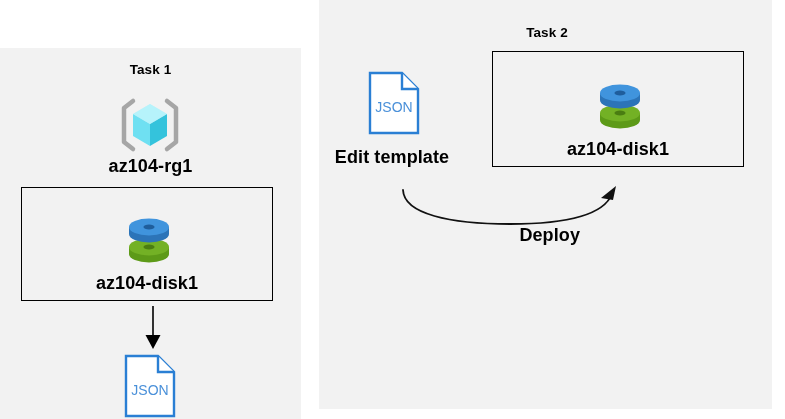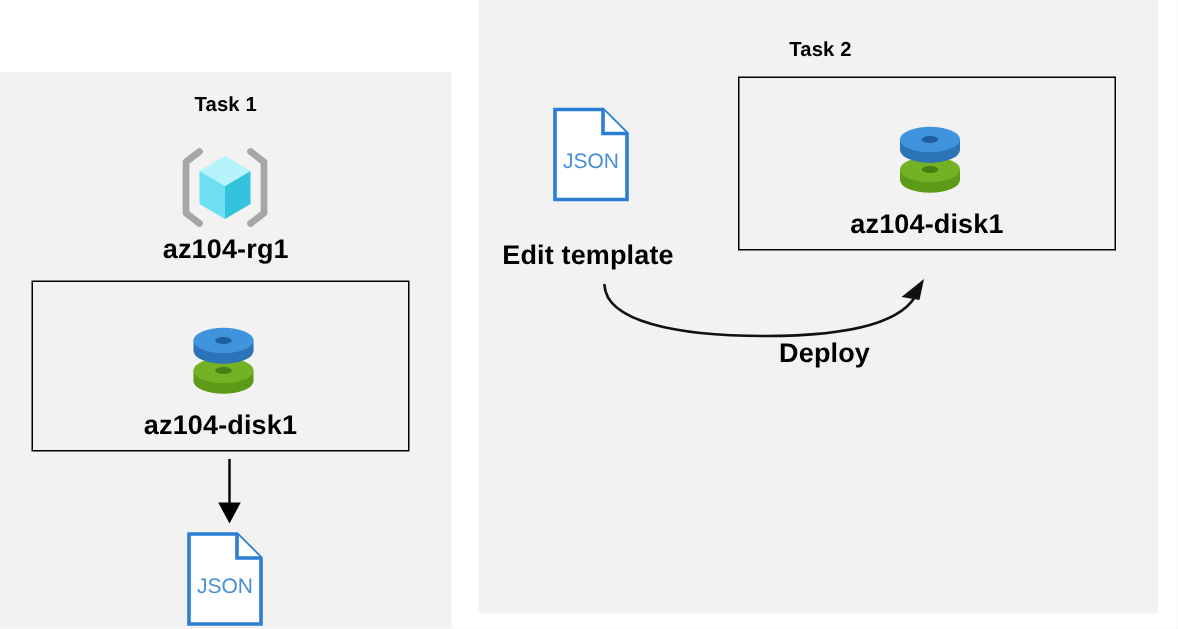--- a/index.html
+++ b/index.html
@@ -166,21 +166,21 @@
   <div class="panel-title" id="task2-title">Task 2</div>
 
   <div class="icon-wrap" id="edit-json-icon" style="left:49px;top:71px;">
     <svg viewBox="0 0 52 64" width="52" height="64">
       <path d="M2 2 L34 2 L50 18 L50 62 L2 62 Z" fill="#ffffff" stroke="#2a7fd4" stroke-width="2.4" stroke-linejoin="miter"></path>
       <path d="M34 2 L34 18 L50 18" fill="#ffffff" stroke="#2a7fd4" stroke-width="2.4" stroke-linejoin="miter"></path>
       <text x="26" y="41" text-anchor="middle" font-family="Liberation Sans, sans-serif" font-size="14" fill="#4a90d9">JSON</text>
     </svg>
   </div>
 
-  <div class="label" id="edit-json-label" style="left:0px;top:160px;width:146px;">Edit template</div>
+  <div class="label" id="edit-json-label" style="left:0px;top:147px;width:146px;">Edit template</div>
 
   <div class="bordered-box" id="task2-inner-box"></div>
 
   <div class="icon-wrap" id="task2-disk-icon" style="left:277px;top:82px;">
     <svg viewBox="0 0 48 52" width="48" height="52">
       <ellipse cx="24" cy="38" rx="20" ry="8.5" fill="#5d9a18"></ellipse>
       <rect x="4" y="31" width="40" height="7" fill="#5d9a18"></rect>
       <ellipse cx="24" cy="31" rx="20" ry="8.5" fill="#73b125"></ellipse>
       <ellipse cx="24" cy="31" rx="5.5" ry="2.4" fill="#4a7d12"></ellipse>
       <ellipse cx="24" cy="18" rx="20" ry="8.5" fill="#2c74b8"></ellipse>

